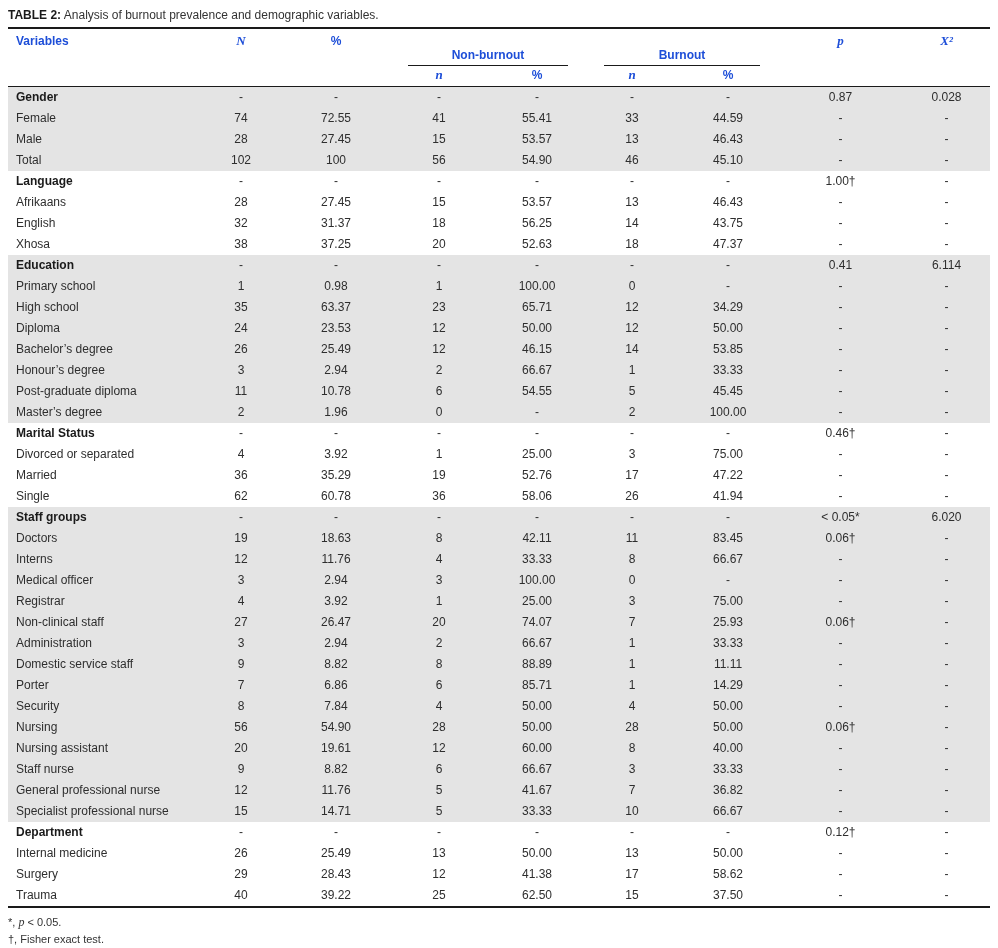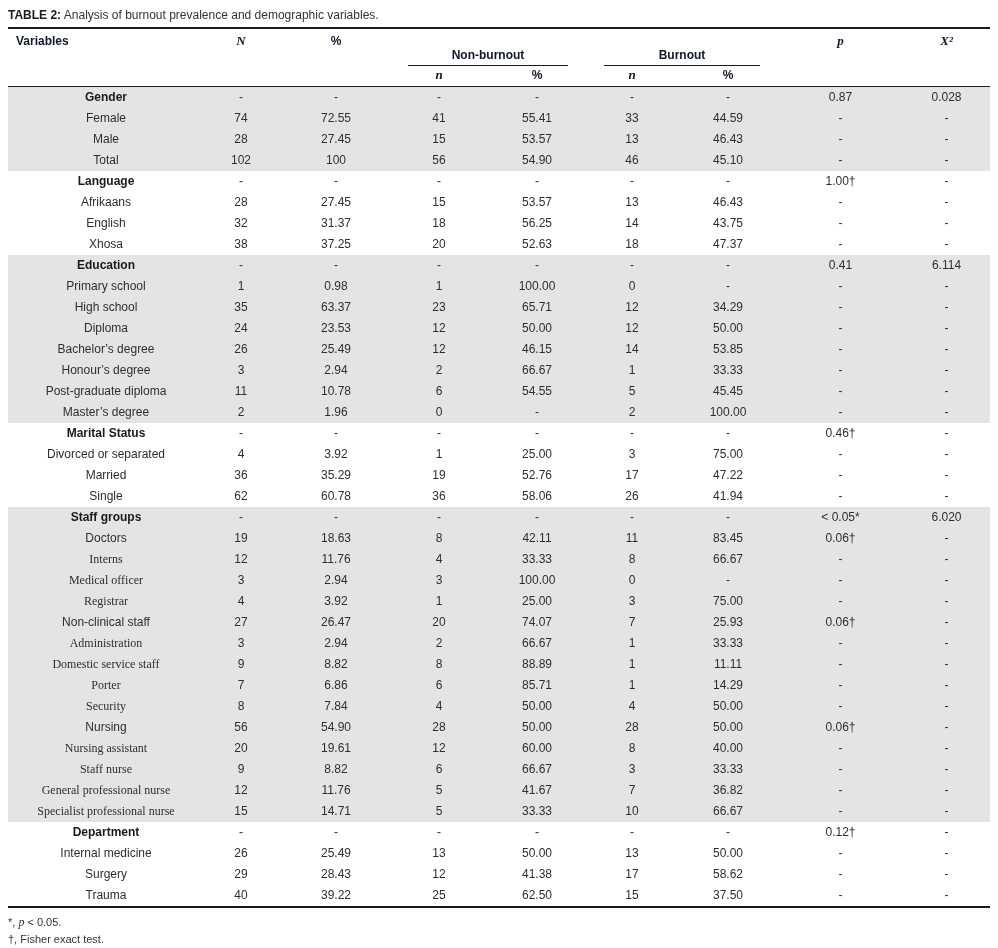--- a/index.html
+++ b/index.html
@@ -25,21 +25,21 @@
   
   table.tbl {
     border-collapse: collapse;
     width: 982px;
     table-layout: fixed;
   }
   thead { border-bottom: 1.5px solid #1a1a1a; }
   thead th {
     font-size: 12px;
     font-weight: 700;
-    color: #0f172a;
+    color: #1d4ed8;
     padding: 5px 4px 2px 4px;
     vertical-align: top;
     text-align: center;
     line-height: 14px;
   }
   thead th.h-var { text-align: left; padding-left: 8px; }
   .serif-it {
     font-family: "Liberation Serif", serif;
     font-style: italic;
     font-size: 13px;
@@ -58,24 +58,24 @@
   tbody { border-bottom: 2.5px solid #1a1a1a; }
   tbody td {
     font-size: 12px;
     line-height: 15px;
     padding: 3px 4px;
     text-align: center;
     color: #2e2e2e;
     white-space: nowrap;
     overflow: hidden;
   }
-  tbody td.c-var { text-align: center; padding-left: 8px; }
+  tbody td.c-var { text-align: left; padding-left: 8px; }
   tr.shade td { background: #e4e4e4; }
   td.section { font-weight: 700; color: #1a1a1a; }
-  td.indent { padding-left: 26px; font-family: Liberation Serif, serif; }
+  td.indent { padding-left: 26px; }
 
   
   .footnotes { padding: 6px 0 0 0; }
   .footnote {
     font-size: 11px;
     line-height: 17px;
     color: #333333;
   }
   .footnote .fn-em { font-family: "Liberation Serif", serif; font-style: italic; font-size: 12px; }
 </style>

